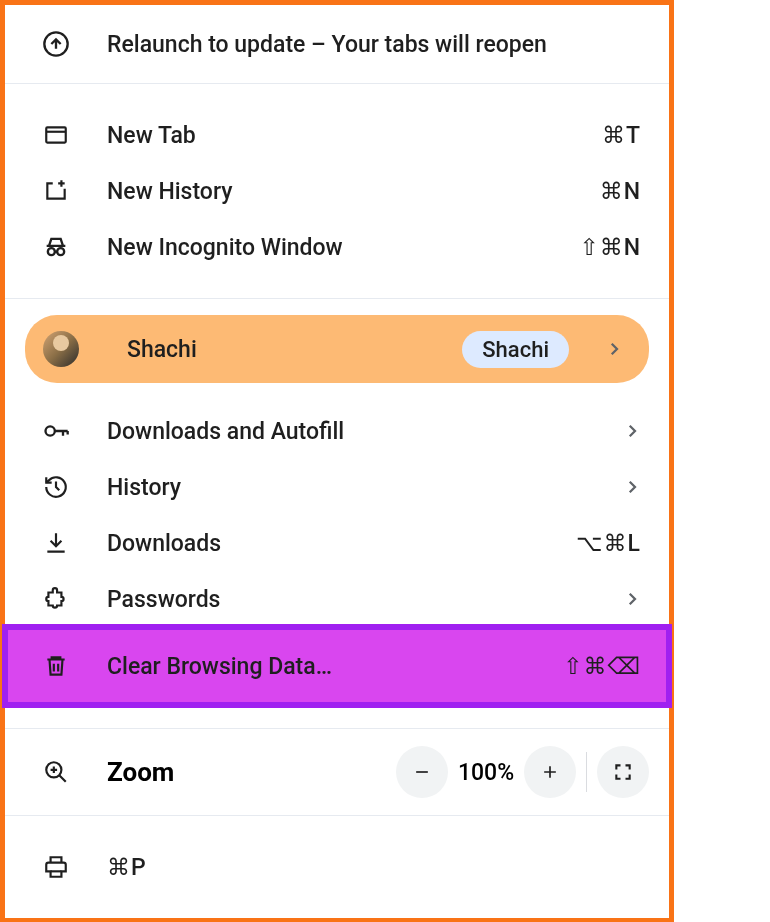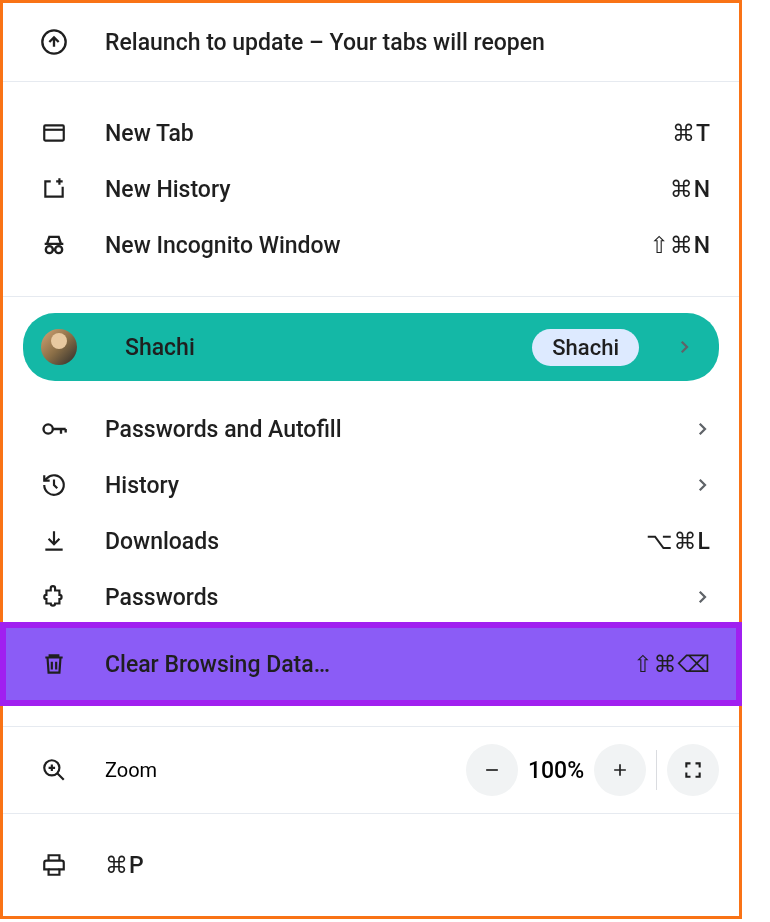--- a/index.html
+++ b/index.html
@@ -3,22 +3,22 @@
 <meta charset="utf-8">
 <style>
   * { box-sizing: border-box; margin: 0; padding: 0; }
   body {
     font-family: -apple-system, BlinkMacSystemFont, "Segoe UI", Roboto, sans-serif;
     background: #fff;
     width: 770px;
     height: 922px;
   }
   .menu {
-    width: 742px;
-    border: 3px solid #f97316;
+    width: 674px;
+    border: 5px solid #f97316;
     background: #fff;
   }
   .section {
     border-top: 1px solid #e6eaf0;
     padding: 23px 0;
   }
   .section:first-child { border-top: none; }
   .item {
     display: flex;
     align-items: center;
@@ -49,21 +49,21 @@
   .item .shortcut {
     font-size: 23px;
     font-weight: 500;
     color: #1f1f1f;
     letter-spacing: 1px;
   }
   .item .chevron {
     display:flex; align-items:center; justify-content:center;
   }
   .item.profile {
-    background: #14b8a6;
+    background: #fdba74;
     border-radius: 32px;
     margin: 16px 20px 20px 20px;
     height: 68px;
     padding-left: 18px;
     padding-right: 26px;
   }
   .item.profile .avatar {
     width: 36px; height: 36px; border-radius: 50%;
     background: linear-gradient(135deg,#d4a574 0%,#8b6f47 50%,#2a2a2a 100%);
     margin-right: 48px;
@@ -80,31 +80,31 @@
     font-size: 22px;
     font-weight: 500;
     padding: 6px 20px;
     border-radius: 20px;
     margin-right: 36px;
   }
   .item.highlighted {
     outline: 6px solid #a020f0;
     outline-offset: -3px;
     z-index: 2;
-    background: #8b5cf6;
+    background: #d946ef;
     justify-content: space-between;
   }
   .zoom-row {
     display: flex;
     align-items: center;
     height: 86px;
     padding: 0 20px 0 36px;
   }
   .zoom-row .icon { width:30px; height:30px; margin-right:36px; display:flex;align-items:center;justify-content:center;}
-  .zoom-row .label { font-size:20px; font-weight:400; flex:1; }
+  .zoom-row .label { font-size:26px; font-weight:700; flex:1; }
   .zoom-controls { display:flex; align-items:center; gap:4px; }
   .round-btn {
     width:52px; height:52px; border-radius:50%; background:#f1f3f4;
     display:flex; align-items:center; justify-content:center;
     font-size:28px; font-weight:400; cursor:pointer; color:#1f1f1f;
   }
   .zoom-value { font-size:23px; font-weight:500; min-width:68px; text-align:center;}
   .vdiv { width:1px; height:40px; background:#dadce0; margin:0 6px;}
   svg { display:block; }
 </style>
@@ -170,21 +170,21 @@
       </span>
     </div>
 
     <div class="item">
       <span class="icon">
         <svg width="28" height="28" viewBox="0 0 24 24" fill="none" stroke="#1f1f1f" stroke-width="2">
             <circle cx="7" cy="12" r="4"></circle>
             <path d="M11 12h11M18 12v4M22 12v3"></path>
           </svg>
       </span>
-      <span class="label">Passwords and Autofill</span>
+      <span class="label">Downloads and Autofill</span>
       <span class="chevron">
         <svg width="18" height="18" viewBox="0 0 24 24" fill="none" stroke="#5f6368" stroke-width="3">
             <path d="M9 5l7 7-7 7"></path>
           </svg>
       </span>
     </div>
 
     <div class="item">
       <span class="icon">
         <svg width="26" height="26" viewBox="0 0 24 24" fill="none" stroke="#1f1f1f" stroke-width="2">

